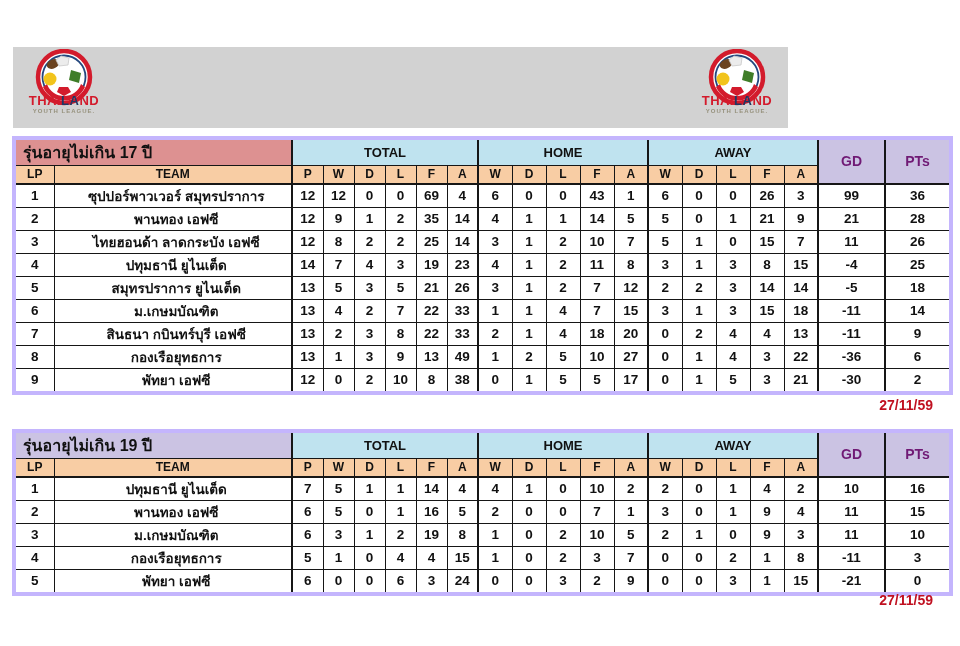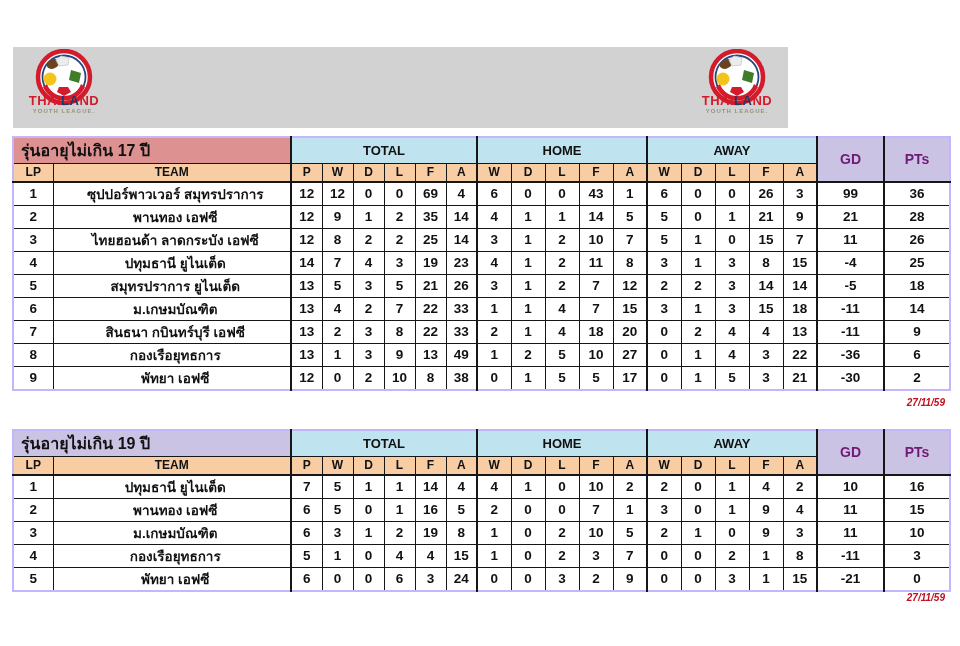--- a/index.html
+++ b/index.html
@@ -43,21 +43,21 @@
     font-weight: bold; font-size: 20px;
   }
 
   
   .tbl-slot { position: absolute; left: 12px; }
   #slot-0 { top: 136px; }
   #slot-1 { top: 429px; }
 
   table.league {
     border-collapse: collapse; table-layout: fixed;
-    border: 2px solid #c4b5fd; background: #ffffff;
+    border: 4px solid #c4b5fd; background: #ffffff;
   }
   table.league th, table.league td {
     border: 1px solid #161616;
     padding: 0; text-align: center; font-weight: bold;
     overflow: hidden; white-space: nowrap;
   }
   .title-cell {
     text-align: left !important; padding-left: 7px !important;
     font-size: 16px; height: 23px; color: #111;
   }
@@ -66,23 +66,23 @@
   .gdpts   { background: var(--gd-pts-bg, #cbc3e3);      font-size: 14px; color: #701a75; }
   .sec { border-left: 2px solid #161616 !important; }
   table.league tbody tr:first-child td { border-top: 2px solid #161616; }
 
   table.league tbody td { height: 23px; font-size: 13.5px; color: #111; }
   td.team { text-align: left; padding-left: 7px !important; font-size: 13px; }
   td.blue { color: var(--total-number-text, #2277c0); }
   td.pts  { color: var(--pts-text, #c01020); font-size: 14px; }
 
   .date {
-    position: absolute; right: 15px;
+    position: absolute; right: 27px;
     color: var(--date-text, #c01020);
-    font-weight: bold; font-size: 10px; font-style: italic;
+    font-weight: bold; font-size: 14px;
   }
   #date-0 { top: 397px; }
   #date-1 { top: 592px; }
 </style>
 </head>
 <body>
 
 <div class="band">
 
   <div class="logo left">

